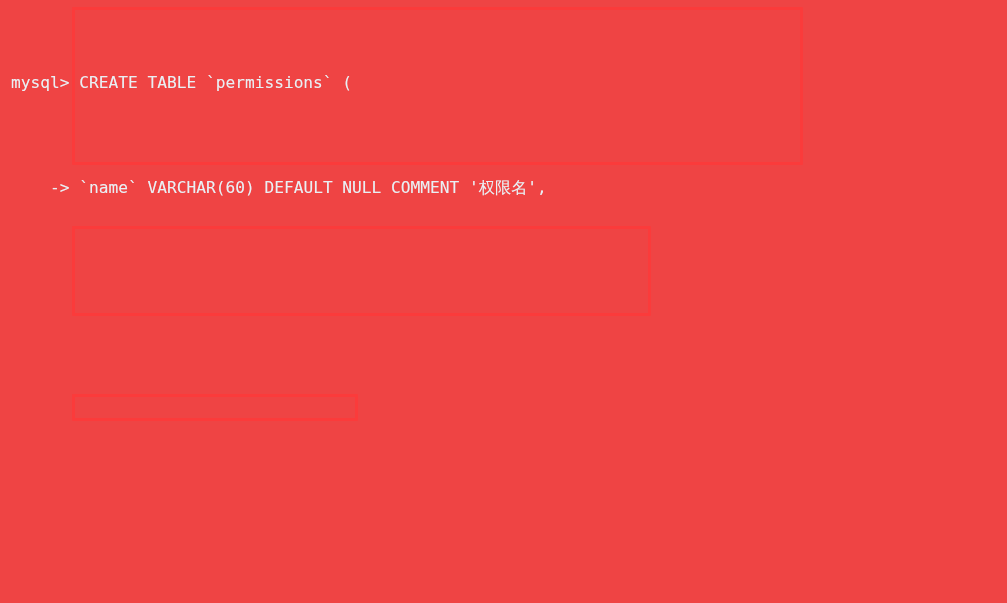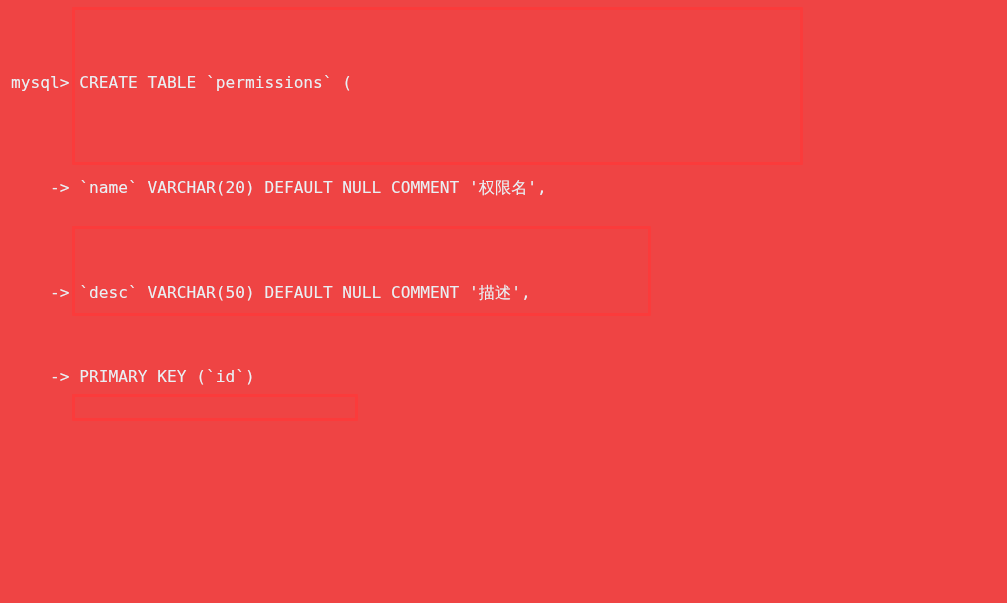--- a/index.html
+++ b/index.html
@@ -43,26 +43,24 @@
 </head>
 <body>
 
 <div id="terminal">
 
   <div id="console">
 
     <div class="line"><span>mysql&gt; CREATE TABLE `permissions` (</span></div>
 
 
-    <div class="line"><span>    -&gt; </span><span>`name` VARCHAR(20) DEFAULT NULL COMMENT '权限名',</span></div>
+    <div class="line"><span>    -&gt; </span><span>`name` VARCHAR(60) DEFAULT NULL COMMENT '权限名',</span></div>
 
 
-    <div class="line"><span>    -&gt; </span><span>`desc` VARCHAR(50) DEFAULT NULL COMMENT '描述',</span></div>
 
-    <div class="line"><span>    -&gt; </span><span>PRIMARY KEY (`id`)</span></div>
 
 
     
 
     
 
     
 
     
 

